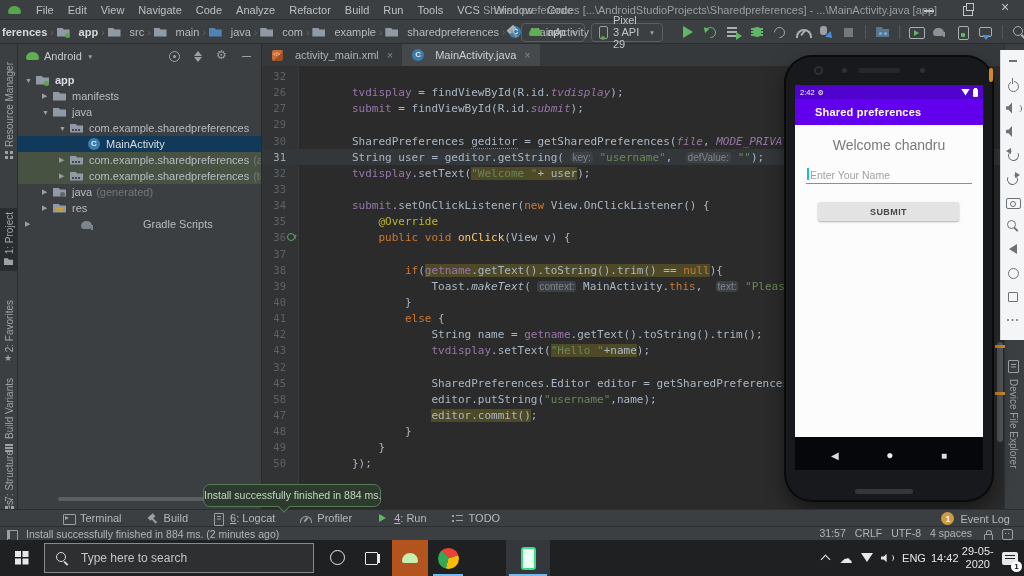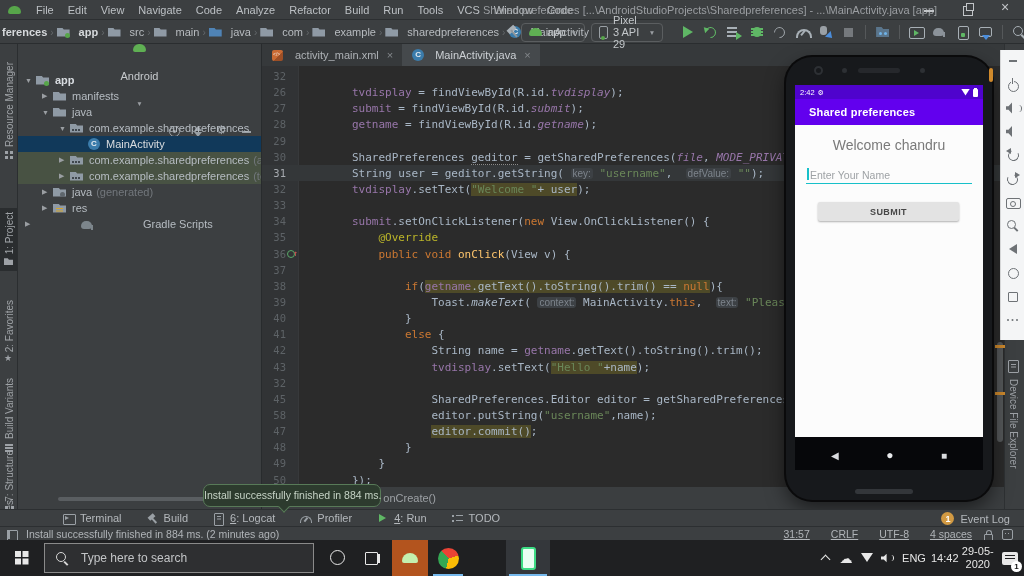--- a/index.html
+++ b/index.html
@@ -84,21 +84,21 @@
   .sitem:nth-child(1){top:14px;}
   .sitem:nth-child(2){top:164px;}
   .sitem:nth-child(3){top:252px;}
   .sitem:nth-child(4){top:330px;}
   .sitem:nth-child(5){top:402px;}
   .sitem:nth-child(6){top:452px;}
 
   
   .project-panel{position:absolute;left:18px;top:44px;width:244px;height:465px;background:#3c3f41;
     border-right:1px solid #282b2d;overflow:hidden;z-index:5;}
-  .p-head{height:24px;display:flex;align-items:center;padding:0 8px;gap:18px;font-size:11px;color:#c7cacd;flex-direction:column;}
+  .p-head{height:24px;display:flex;align-items:center;padding:0 8px;gap:5px;font-size:11px;color:#c7cacd;}
   .p-head .hicons{margin-left:auto;display:flex;align-items:center;gap:11px;}
   .phi{width:13px;height:13px;}
   .ph-target::before{left:1px;top:1px;width:9px;height:9px;border:1.5px solid #9aa0a5;border-radius:50%;}
   .ph-target::after{left:5px;top:5px;width:3px;height:3px;background:#9aa0a5;border-radius:50%;}
   .ph-collapse-all::before{left:2px;top:1px;border-left:4px solid transparent;border-right:4px solid transparent;border-bottom:5px solid #9aa0a5;}
   .ph-collapse-all::after{left:2px;bottom:1px;border-left:4px solid transparent;border-right:4px solid transparent;border-top:5px solid #9aa0a5;}
   .ph-settings::before{content:"⚙";left:0;top:-2px;font-size:12px;color:#9aa0a5;}
   .ph-hide::before{left:2px;top:6px;width:9px;height:1.6px;background:#9aa0a5;}
   #ptree{position:absolute;left:0;top:28px;right:0;}
   .trow{height:16px;display:flex;align-items:center;font-size:11px;color:#b6bcc2;white-space:nowrap;overflow:hidden;}
@@ -195,21 +195,21 @@
   .pwr-nub{position:absolute;left:203px;top:11px;width:4px;height:14px;background:#d08a2c;border-radius:2px;}
   .pscreen{position:absolute;left:9px;top:28px;width:188px;height:385px;background:#fcfcfc;overflow:hidden;}
   .p-status{height:14px;background:#4f03cd;color:#fff;font-size:7.5px;display:flex;align-items:center;padding:0 5px;gap:3px;}
   .p-gear::before{content:"⚙";font-size:7px;color:#fff;position:static;}
   .p-right{margin-left:auto;display:flex;align-items:center;gap:3px;}
   .p-wifi{width:9px;height:7px;}
   .p-wifi::before{left:0;top:0;width:9px;height:7px;background:#fff;clip-path:polygon(50% 100%,0 0,100% 0);}
   .p-batt{width:5px;height:9px;}
   .p-batt::before{left:0;top:1.5px;width:5px;height:7.5px;background:#fff;border-radius:1px;}
   .p-batt::after{left:1.2px;top:0;width:2.6px;height:1.6px;background:#fff;}
-  .p-appbar{height:26px;background:#6200ee;color:#fff;font-weight:bold;font-size:11px;display:flex;align-items:center;padding-left:14px;letter-spacing:.2px;}
+  .p-appbar{height:26px;background:#6200ee;color:#fff;font-weight:bold;font-size:11px;display:flex;align-items:center;padding-left:20px;letter-spacing:.2px;}
   .p-body{position:relative;height:312px;background:#fcfcfc;}
   .p-welcome{padding-top:12px;text-align:center;font-size:14px;color:#7a7a7a;}
   .p-inputwrap{position:absolute;left:11px;right:11px;top:40px;height:19px;border-bottom:1.7px solid #17c0c9;}
   .p-inputwrap input{width:100%;height:100%;border:none;outline:none;background:transparent;
     font-size:10.5px;color:#333;padding:0 0 0 4px;font-family:"Liberation Sans",sans-serif;}
   .p-inputwrap input::placeholder{color:#9ea2a5;}
   .p-caret{position:absolute;left:1px;top:3px;width:1.6px;height:12px;background:#17c0c9;}
   .p-btn{position:absolute;left:23px;top:77px;width:141px;height:19px;background:#e3e3e3;border-radius:2px;
     box-shadow:0 1px 2px rgba(0,0,0,.3);font-size:9px;font-weight:bold;color:#474747;letter-spacing:.4px;
     display:flex;align-items:center;justify-content:center;}
@@ -244,21 +244,21 @@
   .tw-todo::after{left:5.5px;top:3.6px;width:7px;height:1.4px;background:#9aa0a5;box-shadow:0 5px 0 #9aa0a5;}
   .tw-right{position:absolute;right:14px;top:0;height:17px;display:flex;align-items:center;gap:6px;}
   .ev-badge{width:13px;height:13px;border-radius:50%;background:#d29a43;color:#fff;font-size:9px;font-weight:bold;
     display:flex;align-items:center;justify-content:center;}
   .statusbar{position:absolute;left:0;top:526px;width:1024px;height:14px;background:#3c3f41;border-top:1px solid #2c2f31;
     font-size:10.5px;color:#b0b4b8;z-index:28;}
   .sb-left{position:absolute;left:6px;top:0;height:14px;display:flex;align-items:center;gap:8px;}
   .sb-tog{width:12px;height:11px;}
   .sb-tog::before{left:1px;top:1px;width:9px;height:9px;border:1.3px solid #9aa0a5;border-radius:1px;}
   .sb-tog::after{left:1px;top:1px;width:3px;height:9px;background:#9aa0a5;}
-  #sb-right{position:absolute;right:52px;top:0;height:14px;display:flex;align-items:center;gap:21px;text-decoration:underline;}
+  #sb-right{position:absolute;right:52px;top:0;height:14px;display:flex;gap:9px;}
   .sb-lock{position:absolute;right:30px;top:1px;width:13px;height:12px;}
   .sb-lock::before{left:3px;top:6px;width:7px;height:5px;border:1.3px solid #9aa0a5;border-radius:1px;}
   .sb-lock::after{left:4.5px;top:2px;width:4px;height:4px;border:1.3px solid #9aa0a5;border-bottom:none;border-radius:3px 3px 0 0;}
   .sb-face{position:absolute;right:10px;top:1px;width:13px;height:12px;}
   .sb-face::before{left:1px;top:1px;width:9px;height:9px;border:1.3px solid #9aa0a5;border-radius:2px;}
   .sb-face::after{left:3.5px;top:4.5px;width:1.5px;height:1.5px;background:#9aa0a5;box-shadow:3px 0 0 #9aa0a5;}
 
   
   .taskbar{position:absolute;left:0;top:540px;width:1024px;height:36px;background:#1f2022;z-index:40;}
   .w-start{position:absolute;left:0;top:0;width:44px;height:36px;}
@@ -527,21 +527,20 @@
         <div class="tab sel">
           <span class="pi ti ti-class"></span>
           <span>MainActivity.java</span>
           <span class="x">×</span>
         </div>
       </div>
     <div class="code" id="code">
         <div class="cline"><span class="lnum">32</span><span class="gut"></span></div>
         <div class="cline"><span class="lnum">26</span><span class="gut"></span><span class="tk">        </span><span class="tk f">tvdisplay</span><span class="tk"> = findViewById(R.id.</span><span class="tk fi">tvdisplay</span><span class="tk">);</span></div>
         <div class="cline"><span class="lnum">27</span><span class="gut"></span><span class="tk">        </span><span class="tk f">submit</span><span class="tk"> = findViewById(R.id.</span><span class="tk fi">submit</span><span class="tk">);</span></div>
-        <div class="cline"><span class="lnum">28</span><span class="gut"></span><span class="tk">        </span><span class="tk f">getname</span><span class="tk"> = findViewById(R.id.</span><span class="tk fi">getname</span><span class="tk">);</span></div>
         <div class="cline"><span class="lnum">29</span><span class="gut"></span></div>
         <div class="cline"><span class="lnum">30</span><span class="gut"></span><span class="tk">        SharedPreferences </span><span class="tk u">geditor</span><span class="tk"> = getSharedPreferences(</span><span class="tk fi">file</span><span class="tk">, </span><span class="tk fi">MODE_PRIVATE</span><span class="tk">);</span></div>
         <div class="cline cur"><span class="lnum">31</span><span class="gut"></span><span class="tk">        String user = geditor.getString( </span><span class="tk h">key:</span><span class="tk"> </span><span class="tk s">"username"</span><span class="tk">,  </span><span class="tk h">defValue:</span><span class="tk"> </span><span class="tk s">""</span><span class="tk">);</span></div>
         <div class="cline"><span class="lnum">32</span><span class="gut"></span><span class="tk">        </span><span class="tk f">tvdisplay</span><span class="tk">.setText(</span><span class="tk s hl">"Welcome "</span><span class="tk hl">+ user</span><span class="tk">);</span></div>
         <div class="cline"><span class="lnum">33</span><span class="gut"></span></div>
         <div class="cline"><span class="lnum">34</span><span class="gut"></span><span class="tk">        </span><span class="tk f">submit</span><span class="tk">.setOnClickListener(</span><span class="tk k">new</span><span class="tk"> View.OnClickListener() {</span></div>
         <div class="cline"><span class="lnum">35</span><span class="gut"></span><span class="tk">            </span><span class="tk a">@Override</span></div>
         <div class="cline"><span class="lnum">36</span><span class="gut"><span class="ov"></span></span><span class="tk">            </span><span class="tk k">public</span><span class="tk"> </span><span class="tk k">void</span><span class="tk"> </span><span class="tk m">onClick</span><span class="tk">(View v) {</span></div>
         <div class="cline"><span class="lnum">37</span><span class="gut"></span></div>
         <div class="cline"><span class="lnum">38</span><span class="gut"></span><span class="tk">                </span><span class="tk k">if</span><span class="tk">(</span><span class="tk f hl">getname</span><span class="tk hl">.getText().toString().trim() == </span><span class="tk k hl">null</span><span class="tk">){</span></div>
@@ -551,24 +550,20 @@
         <div class="cline"><span class="lnum">42</span><span class="gut"></span><span class="tk">                    String name = </span><span class="tk f">getname</span><span class="tk">.getText().toString().trim();</span></div>
         <div class="cline"><span class="lnum">43</span><span class="gut"></span><span class="tk">                    </span><span class="tk f">tvdisplay</span><span class="tk">.setText(</span><span class="tk s hl">"Hello "</span><span class="tk hl">+name</span><span class="tk">);</span></div>
         <div class="cline"><span class="lnum">32</span><span class="gut"></span></div>
         <div class="cline"><span class="lnum">45</span><span class="gut"></span><span class="tk">                    SharedPreferences.Editor editor = getSharedPreferences(</span><span class="tk fi">file</span><span class="tk">,</span></div>
         <div class="cline"><span class="lnum">58</span><span class="gut"></span><span class="tk">                    editor.putString(</span><span class="tk s">"username"</span><span class="tk">,name);</span></div>
         <div class="cline"><span class="lnum">47</span><span class="gut"></span><span class="tk">                    </span><span class="tk hl">editor.commit()</span><span class="tk">;</span></div>
         <div class="cline"><span class="lnum">48</span><span class="gut"></span><span class="tk">                }</span></div>
         <div class="cline"><span class="lnum">49</span><span class="gut"></span><span class="tk">            }</span></div>
         <div class="cline"><span class="lnum">50</span><span class="gut"></span><span class="tk">        });</span></div>
       </div>
-    <div class="crumbbar">
-      <span class="crumb-sep">›</span>
-      <span>onCreate()</span>
-    </div>
   </div>
 
   <div class="right-strip"></div>
   <div class="scroll-stripe">
     <span class="scroll-thumb"></span>
     <span class="scroll-tick" style="top:9px"></span>
     <span class="scroll-tick" style="top:56px"></span>
   </div>
   <div class="dfe">
     <span class="pi dfe-ic"></span>

